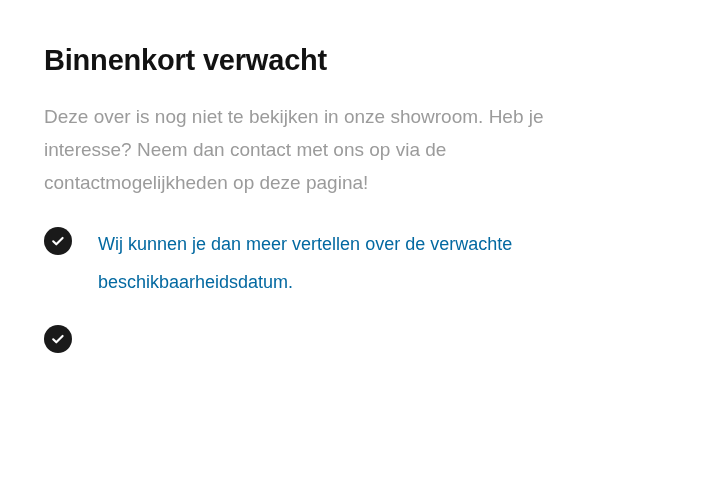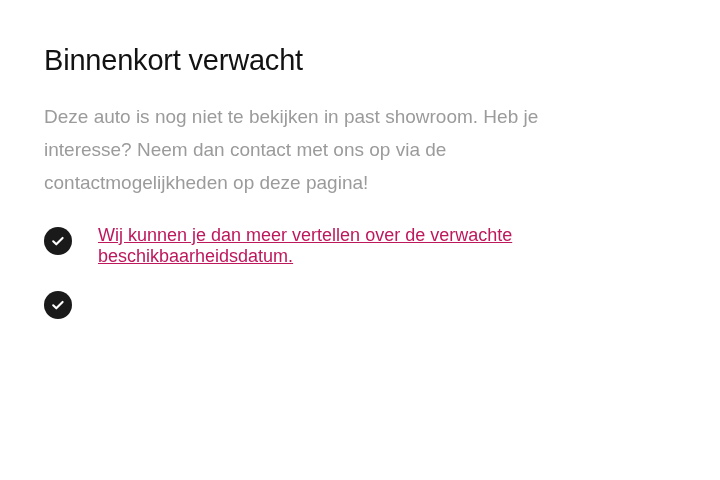--- a/index.html
+++ b/index.html
@@ -16,21 +16,21 @@
   .panel {
     box-sizing: border-box;
     width: 720px;
     height: 480px;
     padding: 36px 44px 0 44px;
     background: #ffffff;
   }
   .panel-title {
     font-size: 29px;
     line-height: 36px;
-    font-weight: normal;
+    font-weight: bold;
     color: #121212;
     letter-spacing: -0.2px;
     margin: 6px 0 22px 0;
   }
   .intro {
     font-size: 19px;
     line-height: 33px;
     color: #9b9b9b;
     max-width: 570px;
     margin: 0 0 26px 0;
@@ -55,35 +55,34 @@
     display: flex;
     align-items: center;
     justify-content: center;
     margin-top: 2px;
   }
   .check-badge svg {
     display: block;
   }
   .benefit-text {
     font-size: 18px;
-    line-height: 21px;
-    color: #be185d;
+    line-height: 38px;
+    color: #0369a1;
     margin-left: 26px;
     max-width: 470px;
-    text-decoration: underline;
   }
 </style>
 </head>
 <body>
 
 <div class="panel">
 
   <h1 class="panel-title">Binnenkort verwacht</h1>
 
-  <p class="intro">Deze auto is nog niet te bekijken in past showroom. Heb je interesse? Neem dan contact met ons op via de contactmogelijkheden op deze pagina!</p>
+  <p class="intro">Deze over is nog niet te bekijken in onze showroom. Heb je interesse? Neem dan contact met ons op via de contactmogelijkheden op deze pagina!</p>
 
   <ul class="benefit-list">
 
     <li class="benefit-item">
       <span class="check-badge">
         <svg width="16" height="16" viewBox="0 0 16 16" aria-hidden="true">
           <path d="M3.2 8.3 L6.3 11.3 L12.6 4.9" fill="none" stroke="#ffffff" stroke-width="2.1" stroke-linecap="round" stroke-linejoin="round"></path>
         </svg>
       </span>
       <span class="benefit-text">Wij kunnen je dan meer vertellen over de verwachte beschikbaarheidsdatum.</span>

